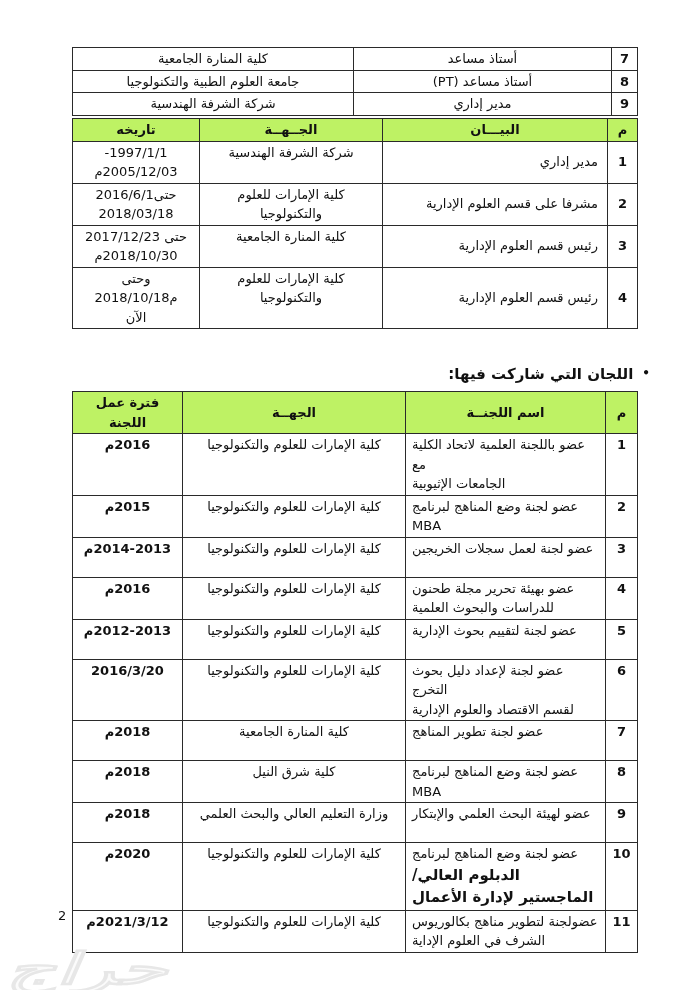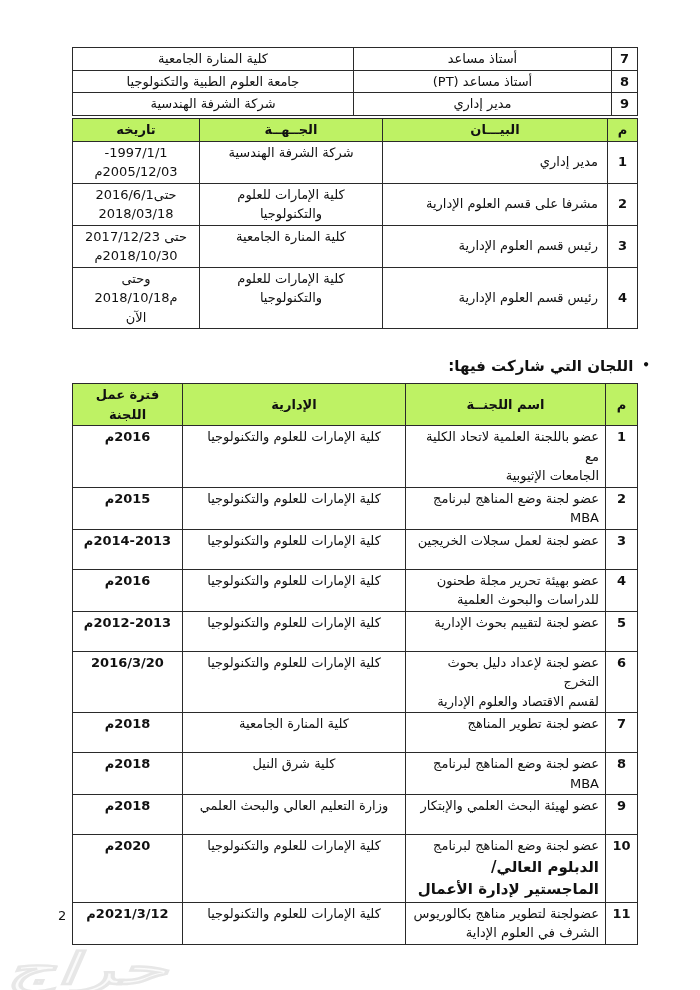--- a/index.html
+++ b/index.html
@@ -20,25 +20,25 @@
   #admin-table{margin-top:2px;}
   #admin-table tbody td{height:39px;}
   #admin-table td.c-num{text-align:center;font-weight:bold;vertical-align:middle;}
   #admin-table td.c-desc{text-align:right;vertical-align:middle;padding-right:9px;}
   #admin-table td.c-entity{text-align:center;vertical-align:top;}
   #admin-table td.c-date{text-align:center;vertical-align:top;}
   
   #committees-table{margin-top:8px;}
   #committees-table tbody td{height:37px;vertical-align:top;}
   #committees-table td.c-num{text-align:center;font-weight:bold;}
-  #committees-table td.c-name{text-align:right;}
+  #committees-table td.c-name{text-align:left;}
   #committees-table td.c-entity{text-align:center;}
   #committees-table td.c-period{text-align:center;font-weight:bold;}
   #committees-table tr.r10 td.c-name .ln1{font-weight:bold;font-size:15px;}
-  .heading-2{margin-top:28px;}
+  .heading-2{margin-top:36px;}
   
   .page-number{position:absolute;left:58px;top:908px;font-size:13px;direction:ltr;}
   
   .watermark{position:absolute;left:6px;bottom:-4px;font-size:44px;font-weight:bold;
              font-style:italic;color:#fbfbfb;-webkit-text-stroke:1px #e7e7e7;
              transform:scaleX(1.75);transform-origin:left bottom;letter-spacing:2px;}
 </style>
 </head>
 <body>
 
@@ -133,21 +133,21 @@
     <colgroup>
         <col style="width:32px">
         <col style="width:200px">
         <col style="width:223px">
         <col style="width:110px">
       </colgroup>
     <thead>
       <tr>
         <th>م</th>
         <th>اسم اللجنــة</th>
-        <th>الإدارية</th>
+        <th>الجهــة</th>
         <th>فترة عمل اللجنة</th>
       </tr>
     </thead>
     <tbody>
         <tr class="r1">
           <td class="c-num">1</td>
           <td class="c-name">
             <div class="ln0">عضو باللجنة العلمية لاتحاد الكلية مع</div>
             <div class="ln1">الجامعات الإثيوبية</div>
           </td>

